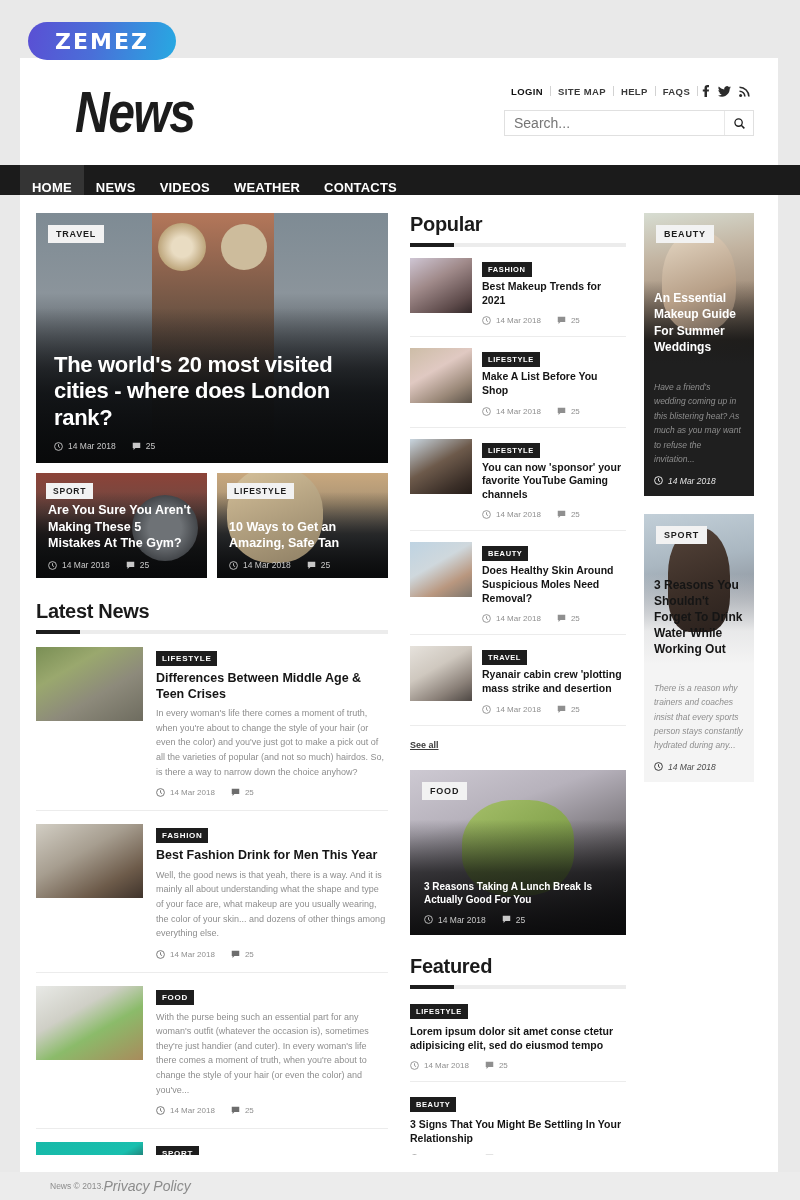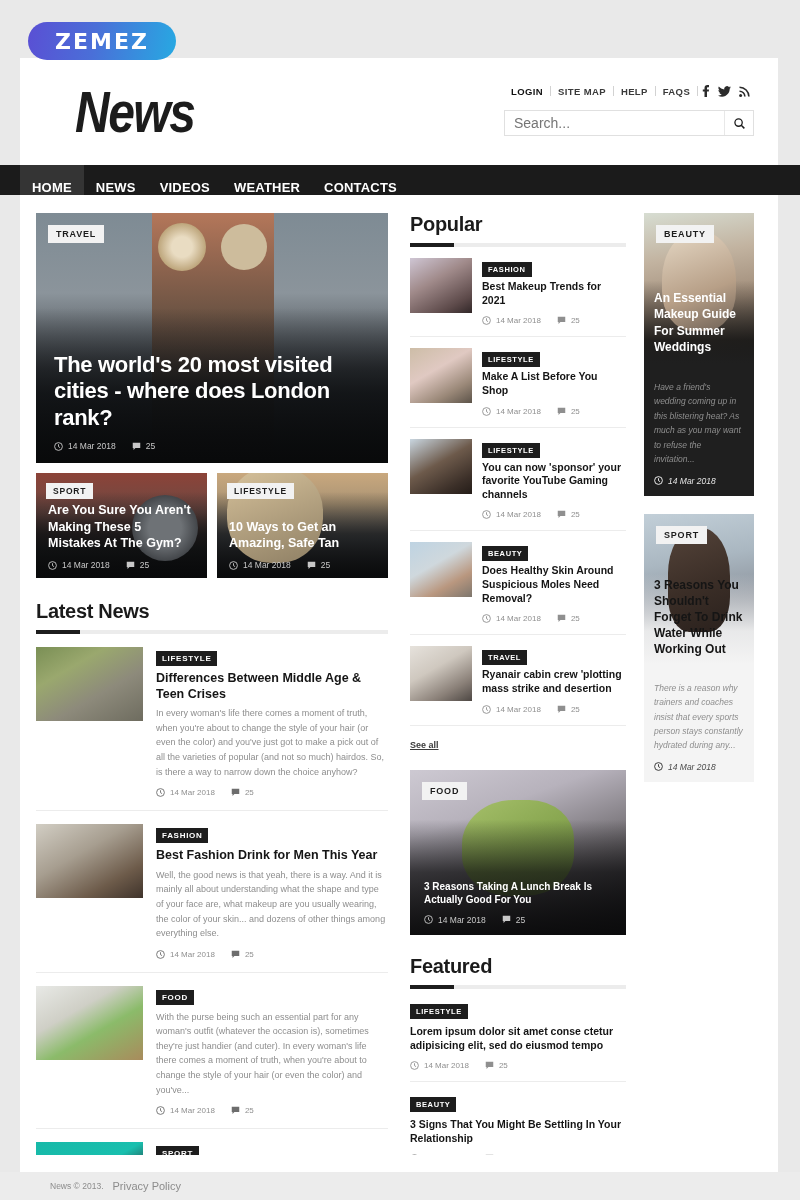--- a/index.html
+++ b/index.html
@@ -221,21 +221,21 @@
   .sc-sport .pic .overlay { position:absolute; inset:0;
     background:linear-gradient(180deg, rgba(244,244,244,0) 40%, rgba(244,244,244,.9) 78%, #f4f4f4 100%); }
   .side-meta { margin-top:9px; }
 
   
   .footer {
     position:absolute; left:0; top:1172px; width:800px; height:28px; background:#ececec;
     display:flex; align-items:center; padding-left:50px;
   }
   .footer span { font-size:8.5px; color:#8c8c8c; }
-  .footer a { font-size:11px; color:#8c8c8c; text-decoration:none; margin-left:9px; }
+  .footer a { font-size:14px; color:#8c8c8c; text-decoration:none; margin-left:0;font-style:italic; }
   .white-tail { position:absolute; left:20px; top:1155px; width:758px; height:17px; background:#fff; }
 </style>
 </head>
 <body>
 
 <div class="page">
   <div class="outer-band"></div>
 
   <div class="logo-badge">
     <span>ZEMEZ</span>

